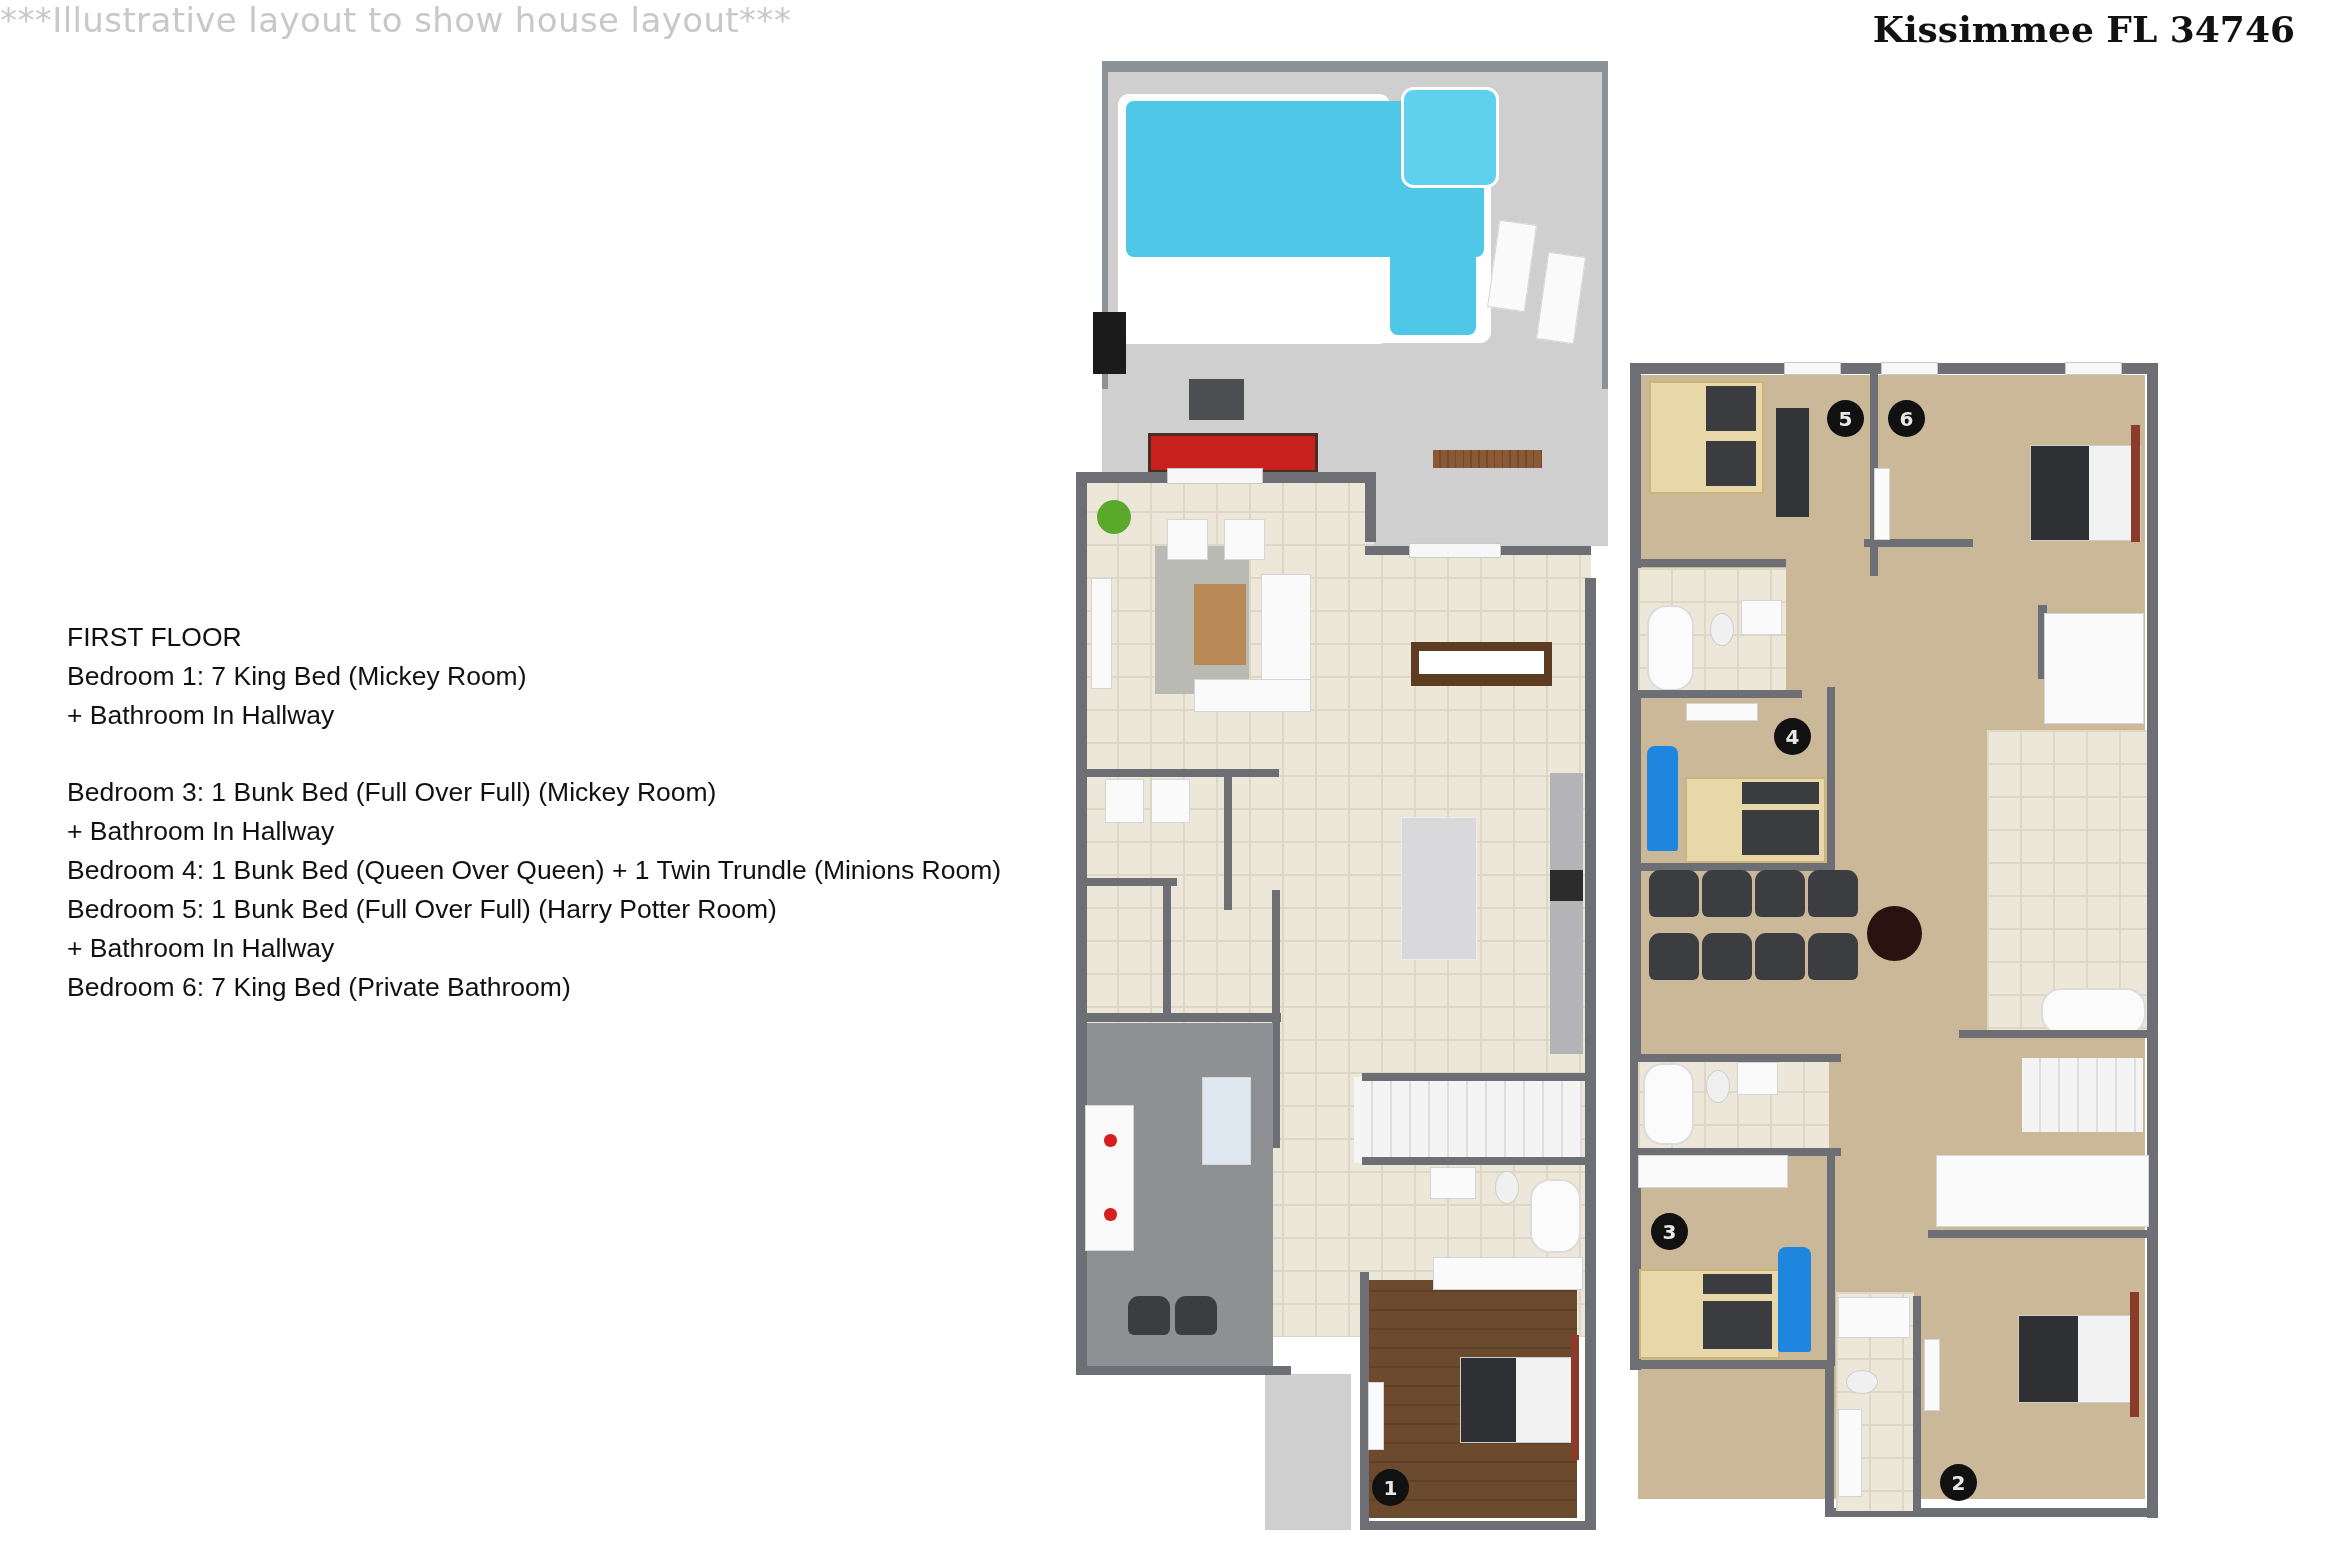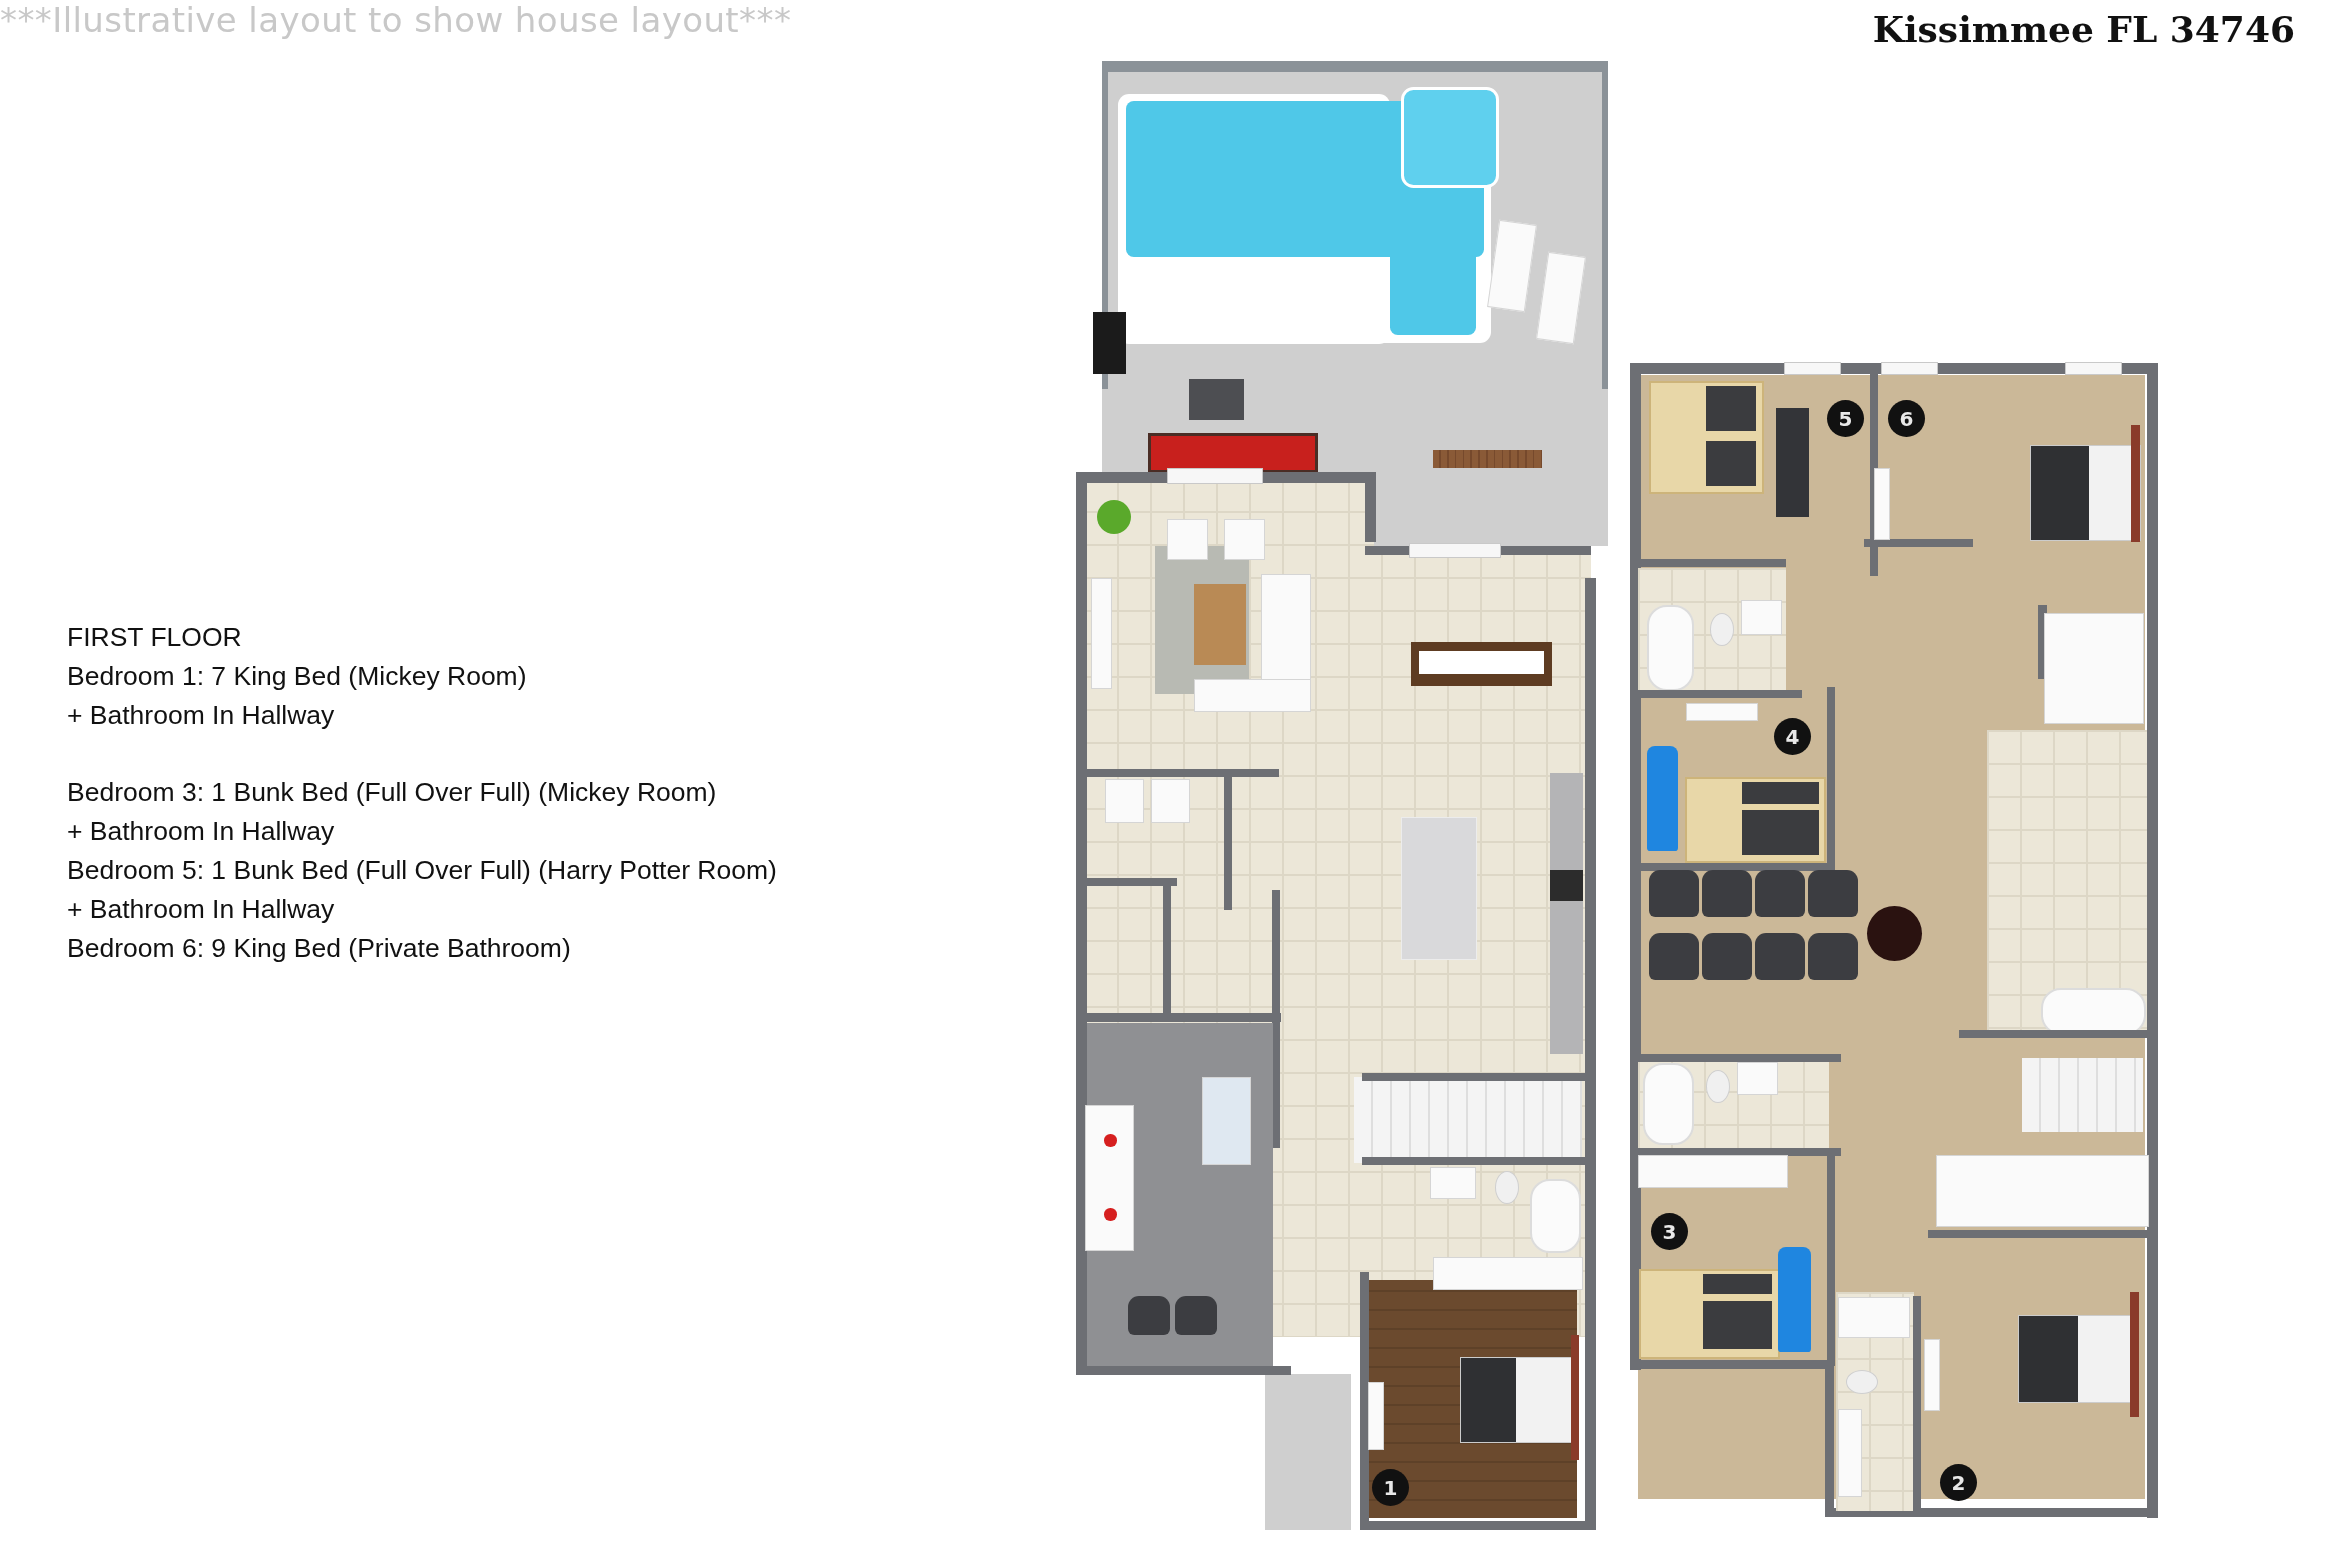--- a/index.html
+++ b/index.html
@@ -36,23 +36,24 @@
   <div>Kissimmee FL 34746</div>
 </div>
 
 <div class="legend">
   <div>FIRST FLOOR</div>
   <div>Bedroom 1:  7 King Bed (Mickey Room)</div>
   <div>+ Bathroom In Hallway</div>
   <div class="gap"></div>
   <div>Bedroom 3: 1 Bunk Bed (Full Over Full) (Mickey Room)</div>
   <div>+ Bathroom In Hallway</div>
+  <div>Bedroom 4: 1 Bunk Bed (Queen Over Queen) + 1 Twin Trundle (Minions Room)</div>
   <div>Bedroom 5: 1 Bunk Bed (Full Over Full) (Harry Potter Room)</div>
   <div>+ Bathroom In Hallway</div>
-  <div>Bedroom 6: 9 King Bed (Private Bathroom)</div>
+  <div>Bedroom 6: 7 King Bed (Private Bathroom)</div>
 </div>
 
 <div class="plan" style="left:0;top:0;width:2342px;height:1561px;pointer-events:none;">
 
   <div class="abs deck" style="left:1102px;top:62px;width:506px;height:414px;"></div>
   <div class="wall" style="left:1102px;top:61px;width:506px;height:11px;background:#8b9298;"></div>
   <div class="wall" style="left:1102px;top:61px;width:6.2px;height:328px;background:#8b9298;"></div>
   <div class="wall" style="left:1602px;top:61px;width:6.2px;height:328px;background:#8b9298;"></div>
 
   <div class="abs" style="left:1118px;top:94px;width:272px;height:250px;background:#fff;border-radius:11px;"></div>

